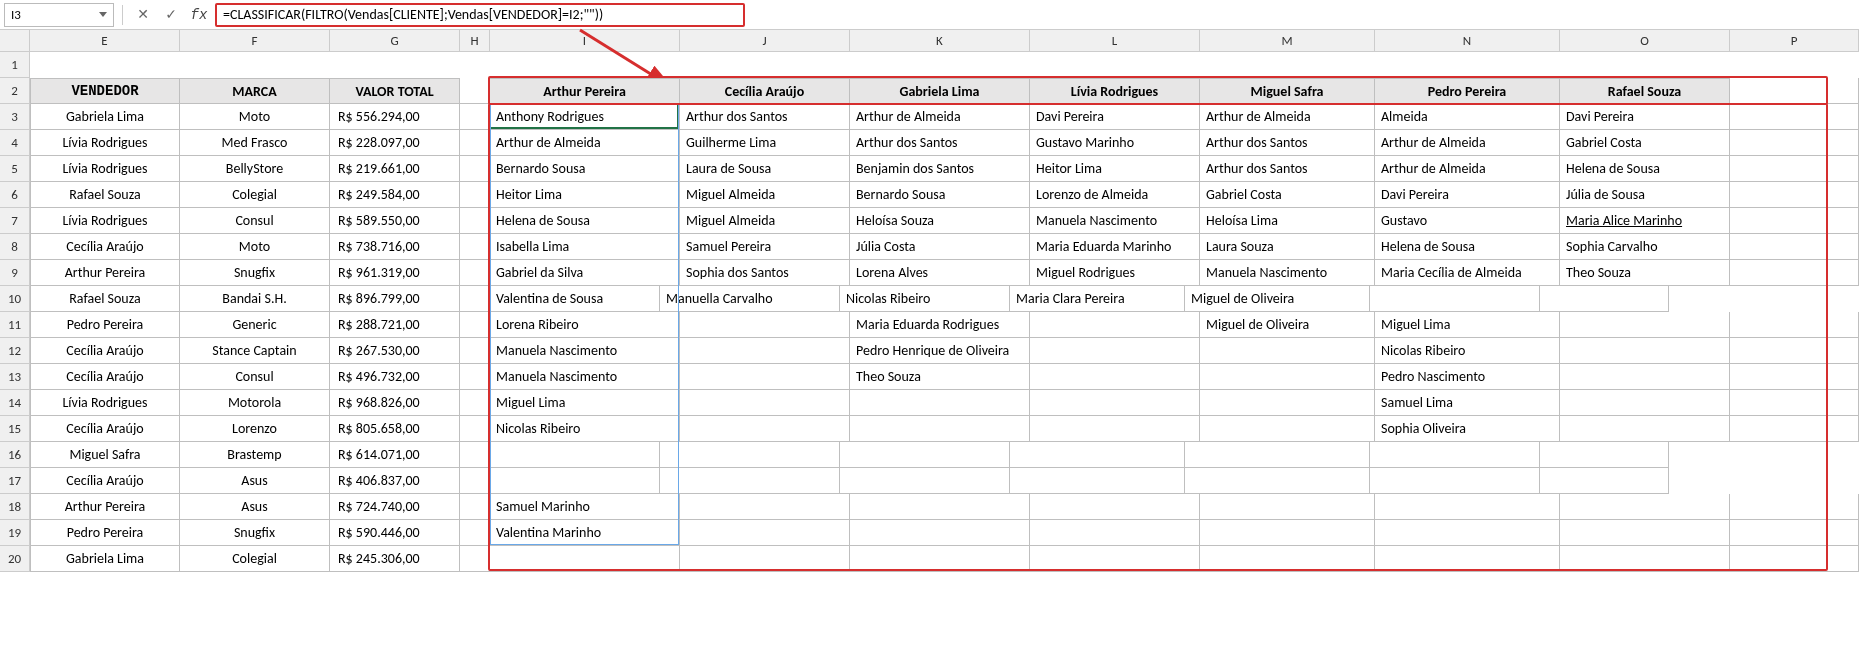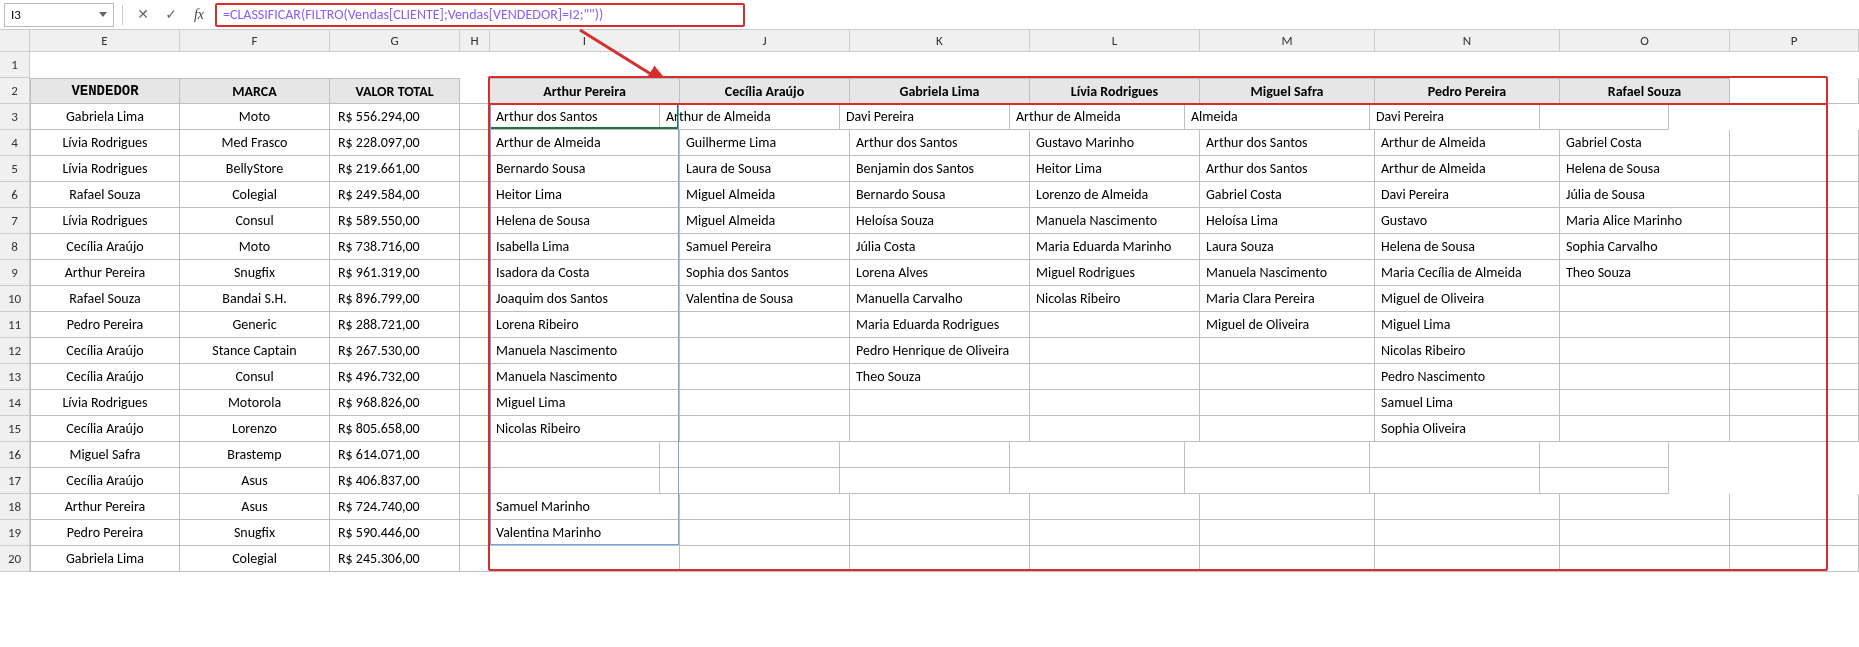--- a/index.html
+++ b/index.html
@@ -38,31 +38,31 @@
     border-left: 4px solid transparent;
     border-right: 4px solid transparent;
     border-top: 5px solid #666;
   }
   .fb-sep { width: 1px; height: 20px; background: #ccc; margin: 0 4px; }
   .fb-btn {
     width: 24px; height: 24px;
     display: flex; align-items: center; justify-content: center;
     color: #666; font-size: 14px; cursor: pointer;
   }
-  .fx-label { font-style: italic; font-family: Liberation Serif, serif; font-size: 14px; color: #444; }
+  .fx-label { font-style: italic; font-family: Liberation Mono, monospace; font-size: 14px; color: #444; }
   .formula-input {
     flex: 0 0 auto;
     height: 24px;
     border: 2px solid #d62e2e;
     padding: 0 6px;
     display: flex;
     align-items: center;
     font-size: 14px;
     background: #fff;
-    color: #8b5cf6;
+    color: #000000;
     width: 530px;
     border-radius: 2px;
   }
   .arrow-svg {
     position: absolute;
     top: 28px;
     left: 575px;
     pointer-events: none;
   }
   .col-headers {
@@ -274,20 +274,21 @@
         <div class="cell wM rt-hdr" style="width: 175px;">Miguel Safra</div>
         <div class="cell wN rt-hdr" style="width: 185px;">Pedro Pereira</div>
         <div class="cell wO rt-hdr" style="width: 170px;">Rafael Souza</div>
         <div class="cell wP" style="width: 129px;"></div>
       </div>
       <div class="row lt">
         <div class="cell wE body c-center" style="width: 150px; border-left: 1px solid rgb(191, 191, 191); border-right: 1px solid rgb(191, 191, 191); border-bottom: 1px solid rgb(191, 191, 191); justify-content: center;">Gabriela Lima</div>
         <div class="cell wF body c-center" style="width: 150px; border-right: 1px solid rgb(191, 191, 191); border-bottom: 1px solid rgb(191, 191, 191); justify-content: center;">Moto</div>
         <div class="cell wG body " style="width: 130px; justify-content: flex-start; padding-left: 8px; border-right: 1px solid rgb(191, 191, 191); border-bottom: 1px solid rgb(191, 191, 191);">R$   556.294,00</div>
         <div class="cell wH" style="width: 30px;"></div>
+        <div class="cell wI" style="width: 190px;">Anthony Rodrigues</div>
         <div class="cell wJ" style="width: 170px;">Arthur dos Santos</div>
         <div class="cell wK" style="width: 180px;">Arthur de Almeida</div>
         <div class="cell wL" style="width: 170px;">Davi Pereira</div>
         <div class="cell wM" style="width: 175px;">Arthur de Almeida</div>
         <div class="cell wN" style="width: 185px;"> Almeida</div>
         <div class="cell wO" style="width: 170px;">Davi Pereira</div>
         <div class="cell wP" style="width: 129px;"></div>
       </div>
       <div class="row lt">
         <div class="cell wE body c-center" style="width: 150px; border-left: 1px solid rgb(191, 191, 191); border-right: 1px solid rgb(191, 191, 191); border-bottom: 1px solid rgb(191, 191, 191); justify-content: center;">Lívia Rodrigues</div>
@@ -335,21 +336,21 @@
         <div class="cell wE body c-center" style="width: 150px; border-left: 1px solid rgb(191, 191, 191); border-right: 1px solid rgb(191, 191, 191); border-bottom: 1px solid rgb(191, 191, 191); justify-content: center;">Lívia Rodrigues</div>
         <div class="cell wF body c-center" style="width: 150px; border-right: 1px solid rgb(191, 191, 191); border-bottom: 1px solid rgb(191, 191, 191); justify-content: center;">Consul</div>
         <div class="cell wG body " style="width: 130px; justify-content: flex-start; padding-left: 8px; border-right: 1px solid rgb(191, 191, 191); border-bottom: 1px solid rgb(191, 191, 191);">R$   589.550,00</div>
         <div class="cell wH" style="width: 30px;"></div>
         <div class="cell wI" style="width: 190px;">Helena de Sousa</div>
         <div class="cell wJ" style="width: 170px;">Miguel Almeida</div>
         <div class="cell wK" style="width: 180px;">Heloísa Souza</div>
         <div class="cell wL" style="width: 170px;">Manuela Nascimento</div>
         <div class="cell wM" style="width: 175px;">Heloísa Lima</div>
         <div class="cell wN" style="width: 185px;">Gustavo</div>
-        <div class="cell wO" style="width: 170px;">Maria Alice Marinho</div>
+        <div class="cell wO" style="width: 170px; text-decoration: underline;">Maria Alice Marinho</div>
         <div class="cell wP" style="width: 129px;"></div>
       </div>
       <div class="row lt">
         <div class="cell wE body c-center" style="width: 150px; border-left: 1px solid rgb(191, 191, 191); border-right: 1px solid rgb(191, 191, 191); border-bottom: 1px solid rgb(191, 191, 191); justify-content: center;">Cecília Araújo</div>
         <div class="cell wF body c-center" style="width: 150px; border-right: 1px solid rgb(191, 191, 191); border-bottom: 1px solid rgb(191, 191, 191); justify-content: center;">Moto</div>
         <div class="cell wG body " style="width: 130px; justify-content: flex-start; padding-left: 8px; border-right: 1px solid rgb(191, 191, 191); border-bottom: 1px solid rgb(191, 191, 191);">R$   738.716,00</div>
         <div class="cell wH" style="width: 30px;"></div>
         <div class="cell wI" style="width: 190px;">Isabella Lima</div>
         <div class="cell wJ" style="width: 170px;">Samuel Pereira</div>
         <div class="cell wK" style="width: 180px;">Júlia Costa</div>
@@ -357,35 +358,34 @@
         <div class="cell wM" style="width: 175px;">Laura Souza</div>
         <div class="cell wN" style="width: 185px;">Helena de Sousa</div>
         <div class="cell wO" style="width: 170px;">Sophia Carvalho</div>
         <div class="cell wP" style="width: 129px;"></div>
       </div>
       <div class="row lt">
         <div class="cell wE body c-center" style="width: 150px; border-left: 1px solid rgb(191, 191, 191); border-right: 1px solid rgb(191, 191, 191); border-bottom: 1px solid rgb(191, 191, 191); justify-content: center;">Arthur Pereira</div>
         <div class="cell wF body c-center" style="width: 150px; border-right: 1px solid rgb(191, 191, 191); border-bottom: 1px solid rgb(191, 191, 191); justify-content: center;">Snugfix</div>
         <div class="cell wG body " style="width: 130px; justify-content: flex-start; padding-left: 8px; border-right: 1px solid rgb(191, 191, 191); border-bottom: 1px solid rgb(191, 191, 191);">R$   961.319,00</div>
         <div class="cell wH" style="width: 30px;"></div>
-        <div class="cell wI" style="width: 190px;">Isadora da Costa</div>
+        <div class="cell wI" style="width: 190px;">Gabriel da Silva</div>
         <div class="cell wJ" style="width: 170px;">Sophia dos Santos</div>
         <div class="cell wK" style="width: 180px;">Lorena Alves</div>
         <div class="cell wL" style="width: 170px;">Miguel Rodrigues</div>
         <div class="cell wM" style="width: 175px;">Manuela Nascimento</div>
         <div class="cell wN" style="width: 185px;">Maria Cecília de Almeida</div>
         <div class="cell wO" style="width: 170px;">Theo Souza</div>
         <div class="cell wP" style="width: 129px;"></div>
       </div>
       <div class="row lt">
         <div class="cell wE body c-center" style="width: 150px; border-left: 1px solid rgb(191, 191, 191); border-right: 1px solid rgb(191, 191, 191); border-bottom: 1px solid rgb(191, 191, 191); justify-content: center;">Rafael Souza</div>
         <div class="cell wF body c-center" style="width: 150px; border-right: 1px solid rgb(191, 191, 191); border-bottom: 1px solid rgb(191, 191, 191); justify-content: center;">Bandai S.H.</div>
         <div class="cell wG body " style="width: 130px; justify-content: flex-start; padding-left: 8px; border-right: 1px solid rgb(191, 191, 191); border-bottom: 1px solid rgb(191, 191, 191);">R$   896.799,00</div>
         <div class="cell wH" style="width: 30px;"></div>
-        <div class="cell wI" style="width: 190px;">Joaquim dos Santos</div>
         <div class="cell wJ" style="width: 170px;">Valentina de Sousa</div>
         <div class="cell wK" style="width: 180px;">Manuella Carvalho</div>
         <div class="cell wL" style="width: 170px;">Nicolas Ribeiro</div>
         <div class="cell wM" style="width: 175px;">Maria Clara Pereira</div>
         <div class="cell wN" style="width: 185px;">Miguel de Oliveira</div>
         <div class="cell wO" style="width: 170px;"></div>
         <div class="cell wP" style="width: 129px;"></div>
       </div>
       <div class="row lt">
         <div class="cell wE body c-center" style="width: 150px; border-left: 1px solid rgb(191, 191, 191); border-right: 1px solid rgb(191, 191, 191); border-bottom: 1px solid rgb(191, 191, 191); justify-content: center;">Pedro Pereira</div>

